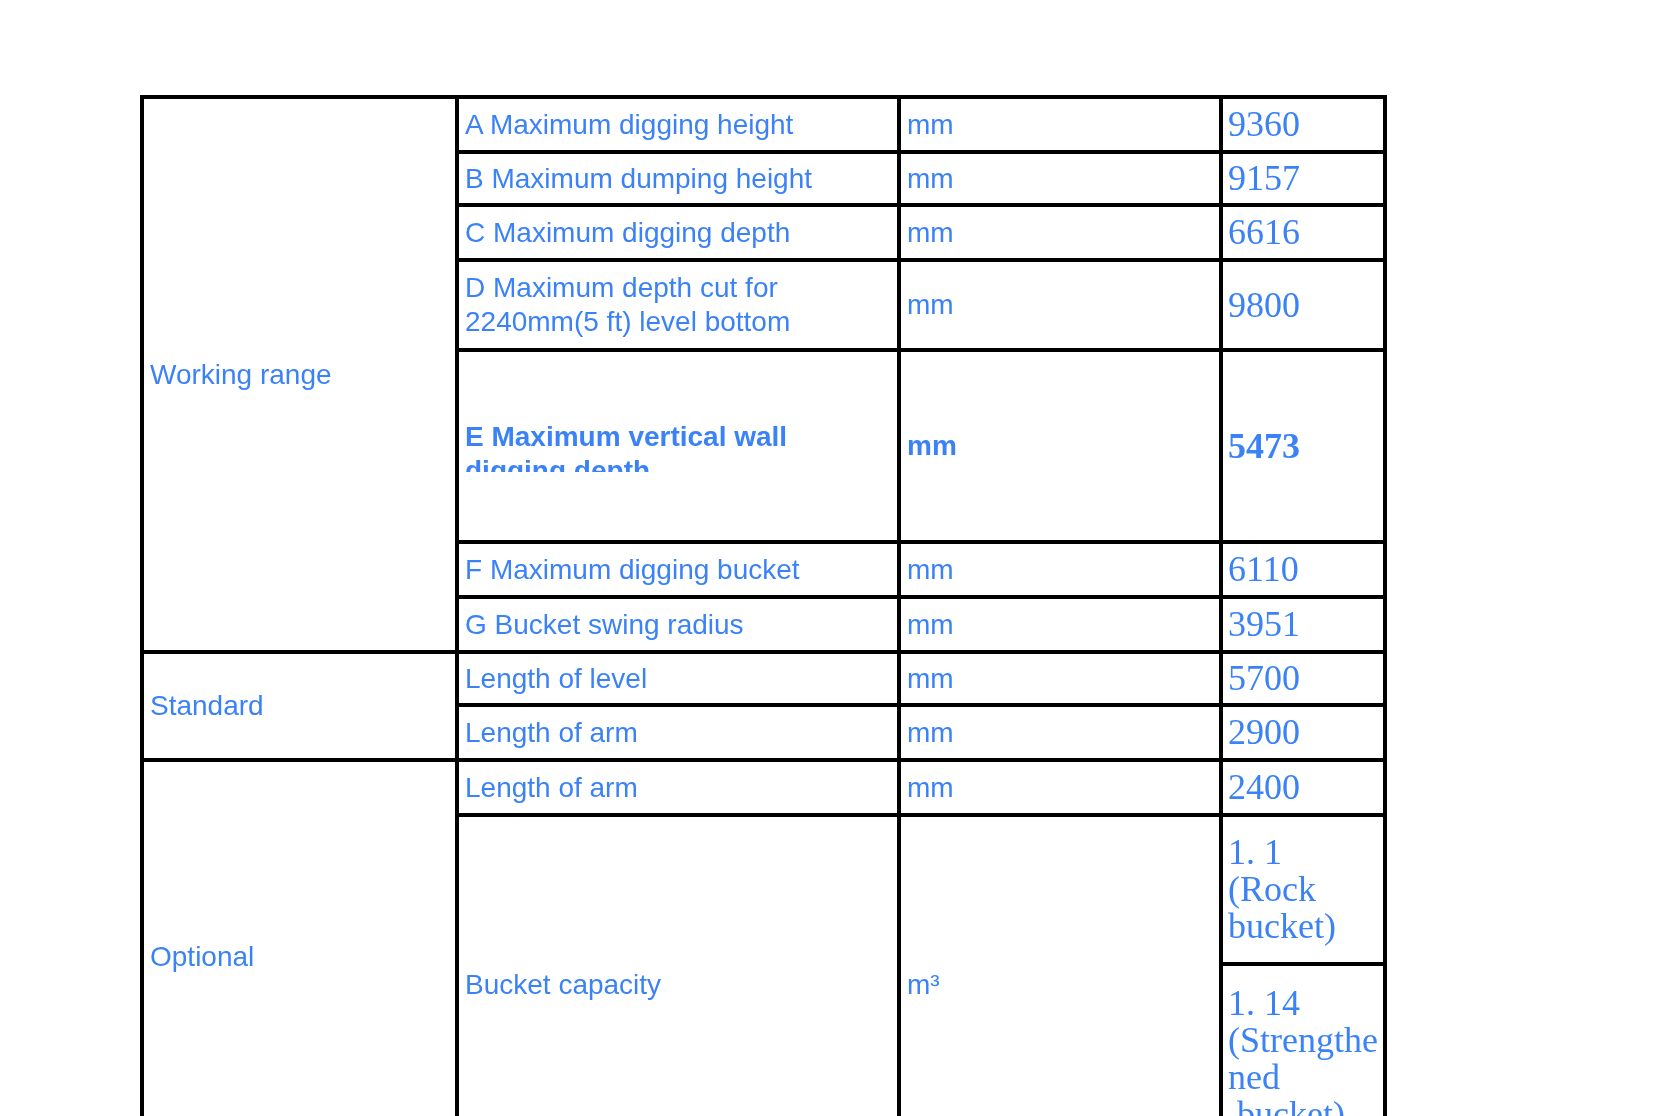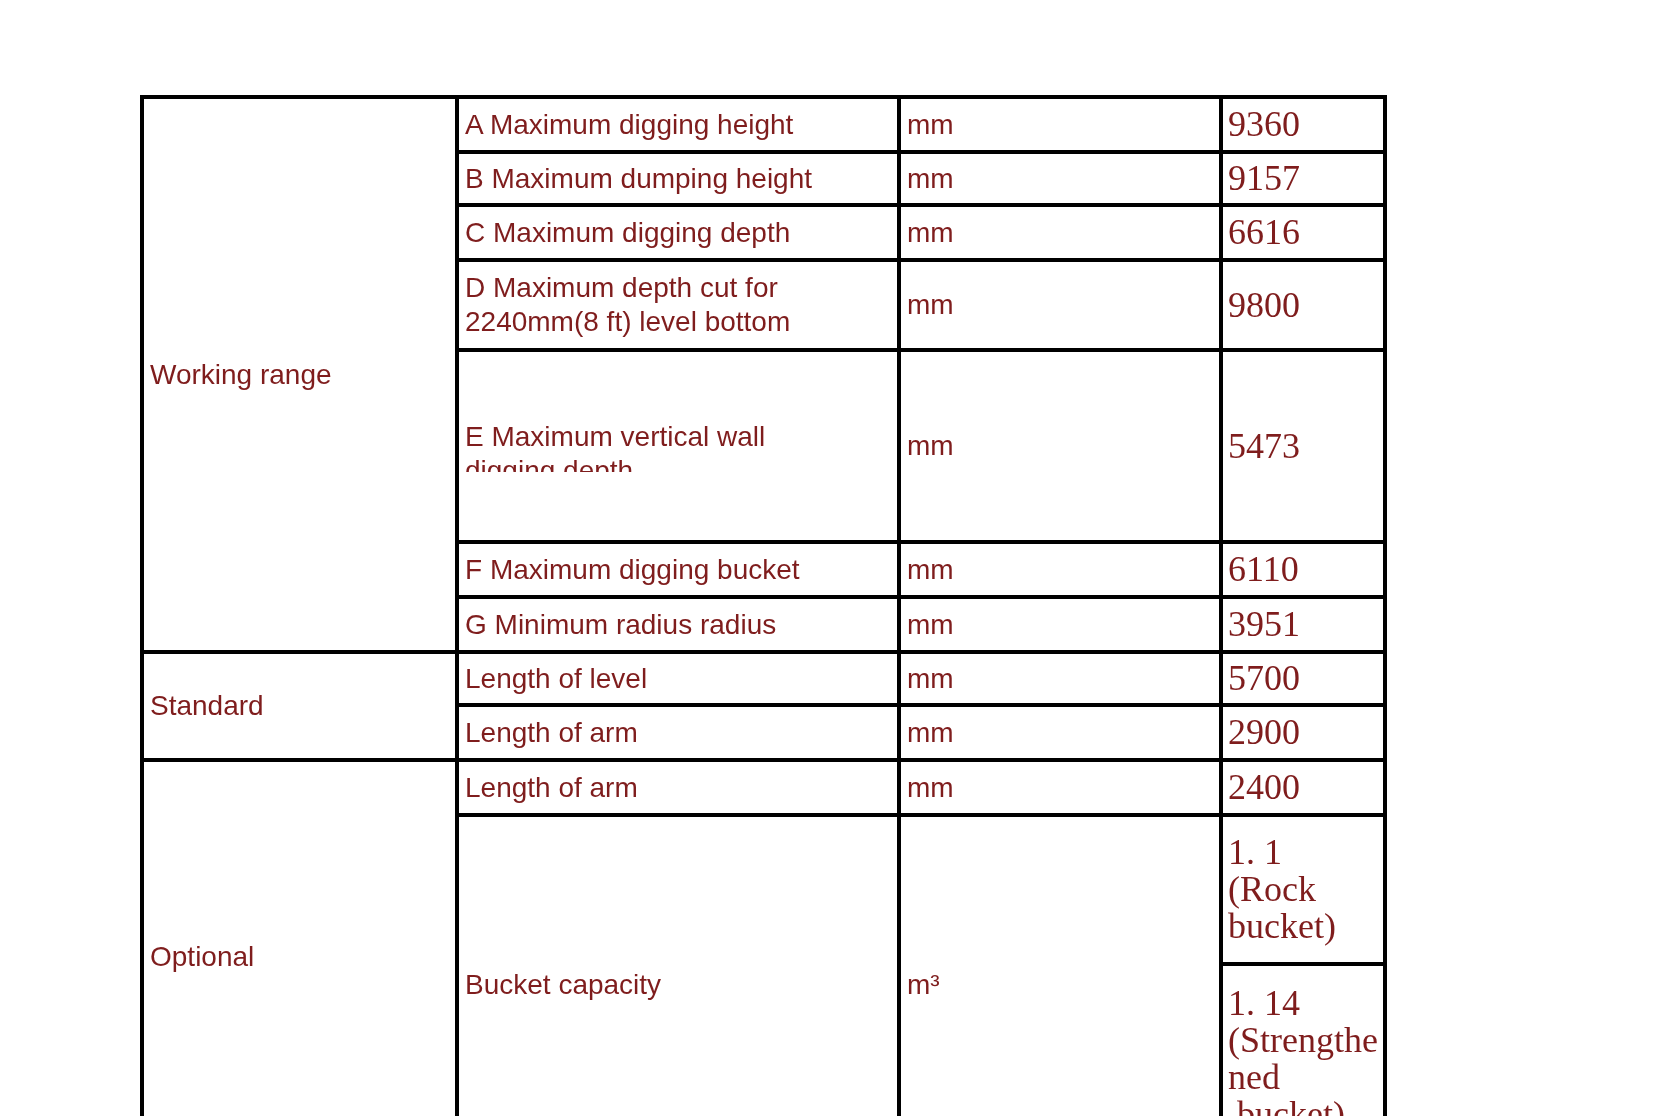--- a/index.html
+++ b/index.html
@@ -16,41 +16,41 @@
     top: 95px;
     width: 1243px;
     border-collapse: collapse;
     table-layout: fixed;
   }
   .spec-table td {
     border: 4px solid #000000;
     vertical-align: middle;
     padding: 0 0 0 6px;
     overflow: hidden;
-    color: #7f1d1d;
+    color: #3b82f6;
   }
   
   td.cat, td.param, td.unit {
     font-size: 28px;
     line-height: 34px;
     white-space: pre-wrap;
   }
   
   td.val {
     font-size: 36px;
     line-height: 37px;
     font-family: "Liberation Serif", serif;
     white-space: pre-wrap;
     padding-left: 5px;
   }
   
   tr.h-std   { height: 55px; }
   tr.h-std2  { height: 53px; }
   tr.h-tall  { height: 90px; }
-  tr.h-clip  { height: 58px; }
+  tr.h-clip  { height: 58px; font-weight: bold; }
   tr.h-b1    { height: 149px; }
   tr.h-b2    { height: 190px; }
   
   .clip-box {
     height: 52px;
     overflow: hidden;
     display: flex;
     flex-direction: column;
     justify-content: flex-start;
   }
@@ -79,41 +79,41 @@
     <td class="unit">mm</td>
     <td class="val">9157</td>
   </tr>
   <tr class="h-std">
     <td class="param">C Maximum digging depth</td>
     <td class="unit">mm</td>
     <td class="val">6616</td>
   </tr>
   <tr class="h-tall">
     <td class="param">D Maximum depth cut for
-2240mm(8 ft) level bottom</td>
+2240mm(5 ft) level bottom</td>
     <td class="unit">mm</td>
     <td class="val">9800</td>
   </tr>
   <tr class="h-clip">
     <td class="param">
       <div class="clip-box">
         <span>E Maximum vertical wall
 digging depth</span>
       </div>
     </td>
     <td class="unit">mm</td>
     <td class="val">5473</td>
   </tr>
   <tr class="h-std">
     <td class="param">F Maximum digging bucket</td>
     <td class="unit">mm</td>
     <td class="val">6110</td>
   </tr>
   <tr class="h-std">
-    <td class="param">G Minimum radius radius</td>
+    <td class="param">G Bucket swing radius</td>
     <td class="unit">mm</td>
     <td class="val">3951</td>
   </tr>
 
   <tr class="h-std2">
     <td class="cat" rowspan="2">Standard</td>
     <td class="param">Length of level</td>
     <td class="unit">mm</td>
     <td class="val">5700</td>
   </tr>

